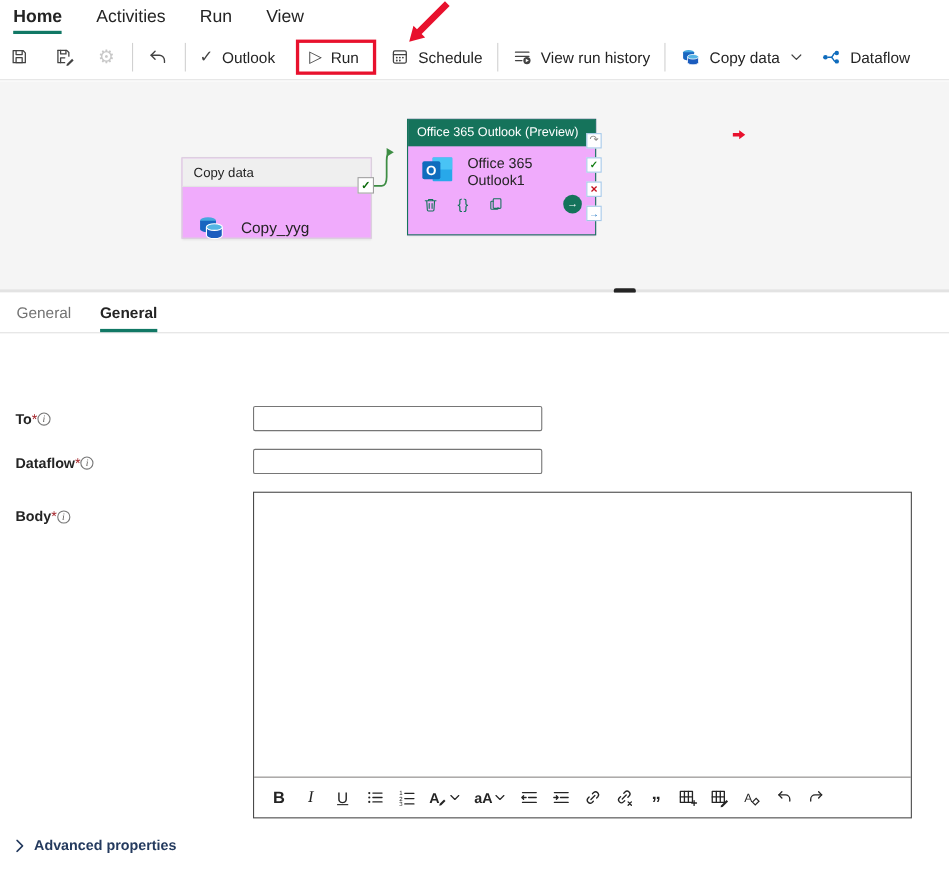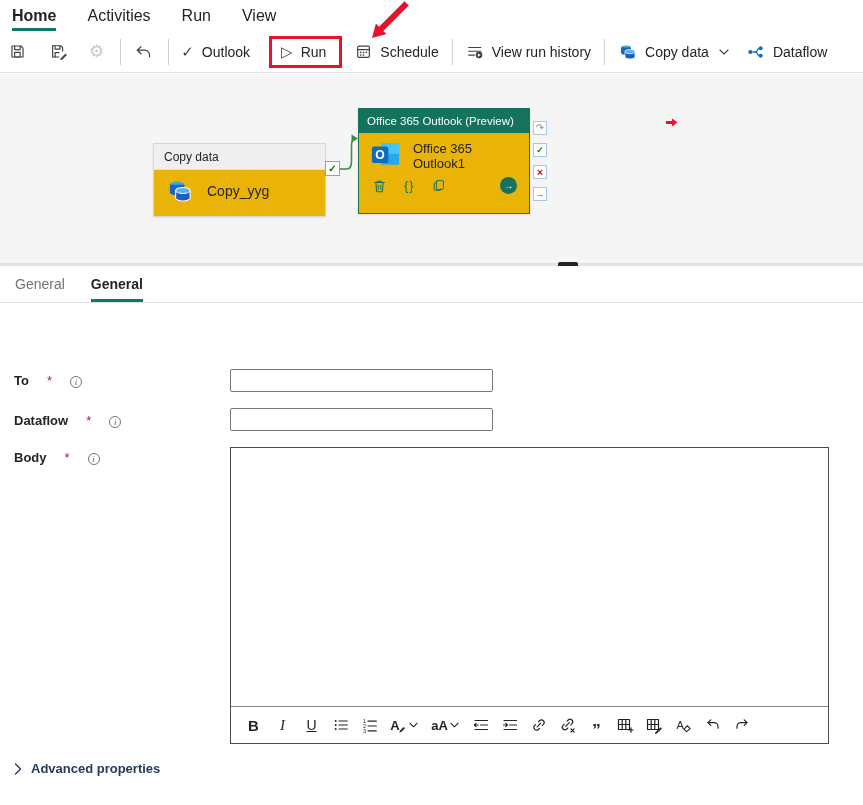--- a/index.html
+++ b/index.html
@@ -17,24 +17,24 @@
   .toolbar { position:absolute; top:31px; left:0; right:0; height:42px; background:#fff; border-bottom:1px solid #e1e1e1; display:flex; align-items:center; }
   .tb-btn { display:flex; align-items:center; gap:8px; font-size:14px; cursor:pointer; color:#242424; }
   .tb-sep { width:1px; height:26px; background:#d1d1d1; }
   .glyph { font-size:15px; color:#424242; line-height:1; }
   .gear-glyph { font-size:17px; color:#c8c8c8; }
   .run-box { border:3px solid #e8112d; display:flex; align-items:center; gap:9px; padding:5px 13px 5px 9px; }
   .annot-arrow { position:absolute; left:371px; top:29px; transform:rotate(-45deg); transform-origin:1px 9px; z-index:5; pointer-events:none; }
 
   
   .canvas { position:absolute; top:74px; left:0; right:0; height:189px; background:#f5f5f5; }
-  .activity-card { position:absolute; background:#eab308; border:1px solid #d6d6d6; box-shadow:0 1px 2px rgba(0,0,0,.08); }
+  .activity-card { position:absolute; background:#f0abfc; border:1px solid #d6d6d6; box-shadow:0 1px 2px rgba(0,0,0,.08);margin-left:12px; }
   .copy-card { left:153px; top:69px; width:173px; height:74px; }
   .copy-card .card-head { height:26px; background:#efefef; border-bottom:1px solid #e3e3e3; font-size:12px; display:flex; align-items:center; padding-left:10px; }
-  .copy-card .card-body { display:flex; align-items:center; gap:14px; padding:8px 10px 0 13px; font-size:14px; }
+  .copy-card .card-body { display:flex; align-items:center; gap:14px; padding:24px 10px 0 13px; font-size:14px; }
   .outlook-card { left:358px; top:34px; width:172px; height:106px; border:1px solid #15735b; }
   .outlook-card .card-head { height:24px; background:#15735b; color:#fff; font-size:11.5px; display:flex; align-items:center; padding-left:8px; }
   .outlook-card .card-body { display:flex; align-items:flex-start; gap:12px; padding:8px 10px 2px 12px; font-size:13px; line-height:15px; }
   .outlook-card .card-foot { display:flex; align-items:center; gap:17px; padding:4px 12px 0 13px; color:#15735b; }
   .braces { font-size:13px; color:#15735b; letter-spacing:1px; }
   .next-circle { width:17px; height:17px; border-radius:50%; background:#15735b; color:#fff; font-size:10px; display:flex; align-items:center; justify-content:center; margin-left:auto; font-weight:700; }
   .conn-check { position:absolute; left:325px; top:87px; width:15px; height:15px; background:#fff; border:1px solid #a0a0a0; display:flex; align-items:center; justify-content:center; font-size:10px; color:#0b6a0b; font-weight:700; }
   .mini-box { position:absolute; left:533px; width:14px; height:14px; background:#fff; border:1px solid #a5c8e8; display:flex; align-items:center; justify-content:center; font-size:9px; font-weight:700; line-height:1; }
   .mini-skip { top:47px; color:#8a8886; font-weight:400; font-size:10px; }
   .mini-ok { top:69px; color:#107c10; }
@@ -48,21 +48,21 @@
 
   
   .panel { position:absolute; top:266px; left:0; right:0; bottom:0; background:#fff; }
   .panel-tabs { height:37px; border-bottom:1px solid #e1e1e1; display:flex; align-items:stretch; padding-left:15px; gap:26px; }
   .panel-tab { font-size:14px; display:flex; align-items:center; position:relative; color:#737373; cursor:pointer; }
   .panel-tab.active { font-weight:700; color:#242424; }
   .panel-tab.active::after { content:""; position:absolute; left:0; right:0; bottom:0; height:3px; background:#117865; }
 
   .reauth-btn { position:absolute; left:14px; top:59px; width:146px; height:25px; border:1px solid #8a8886; border-radius:2px; background:#fff; display:flex; align-items:center; justify-content:center; gap:9px; font-size:13px; cursor:pointer; color:#242424; }
 
-  .field-label { position:absolute; left:14px; display:flex; align-items:flex-end; gap:18px; font-size:13px; font-weight:600; color:#242424; }
+  .field-label { position:absolute; left:14px; display:flex; align-items:center; gap:0; font-size:13px; font-weight:600; color:#242424; }
   .req { color:#a4262c; font-weight:400; }
   .info-circle { width:12px; height:12px; border:1px solid #767676; border-radius:50%; display:inline-flex; align-items:center; justify-content:center; font-size:9px; font-style:italic; font-family:"Liberation Serif", serif; color:#605e5c; font-weight:400; }
   .text-input { position:absolute; left:230px; width:263px; height:23px; border:1px solid #767676; border-radius:2px; background:#fff; font-size:13px; padding:0 8px; font-family:"Liberation Sans", sans-serif; }
 
   .body-editor { position:absolute; left:230px; top:181px; width:599px; height:297px; border:1px solid #4a4a4a; background:#fff; }
   .editor-area { position:absolute; inset:0 0 37px 0; cursor:text; }
   .editor-toolbar { position:absolute; left:0; right:0; bottom:0; height:37px; border-top:1px solid #8a8886; display:flex; align-items:center; padding-left:11px; }
   .ed-btn { min-width:23px; height:27px; display:flex; align-items:center; justify-content:center; gap:2px; margin-right:6px; cursor:pointer; color:#242424; position:relative; }
   .ed-b { font-weight:700; font-size:15px; }
   .ed-i { font-style:italic; font-family:"Liberation Serif", serif; font-size:15px; }
@@ -292,21 +292,21 @@
     </div>
     <input class="text-input" style="top: 103px;" type="text" value="">
 
     <div class="field-label" style="top:147px">
       <span>Dataflow</span>
       <span class="req">*</span>
       <span class="info-circle">i</span>
     </div>
     <input class="text-input" style="top: 142px;" type="text" value="">
 
-    <div class="field-label" style="top:184px">
+    <div class="field-label" style="top:196px">
       <span>Body</span>
       <span class="req">*</span>
       <span class="info-circle">i</span>
     </div>
 
     <div class="body-editor">
       <div class="editor-area"></div>
       <div class="editor-toolbar">
         <span class="ed-btn ed-b">B</span>
         <span class="ed-btn ed-i">I</span>

